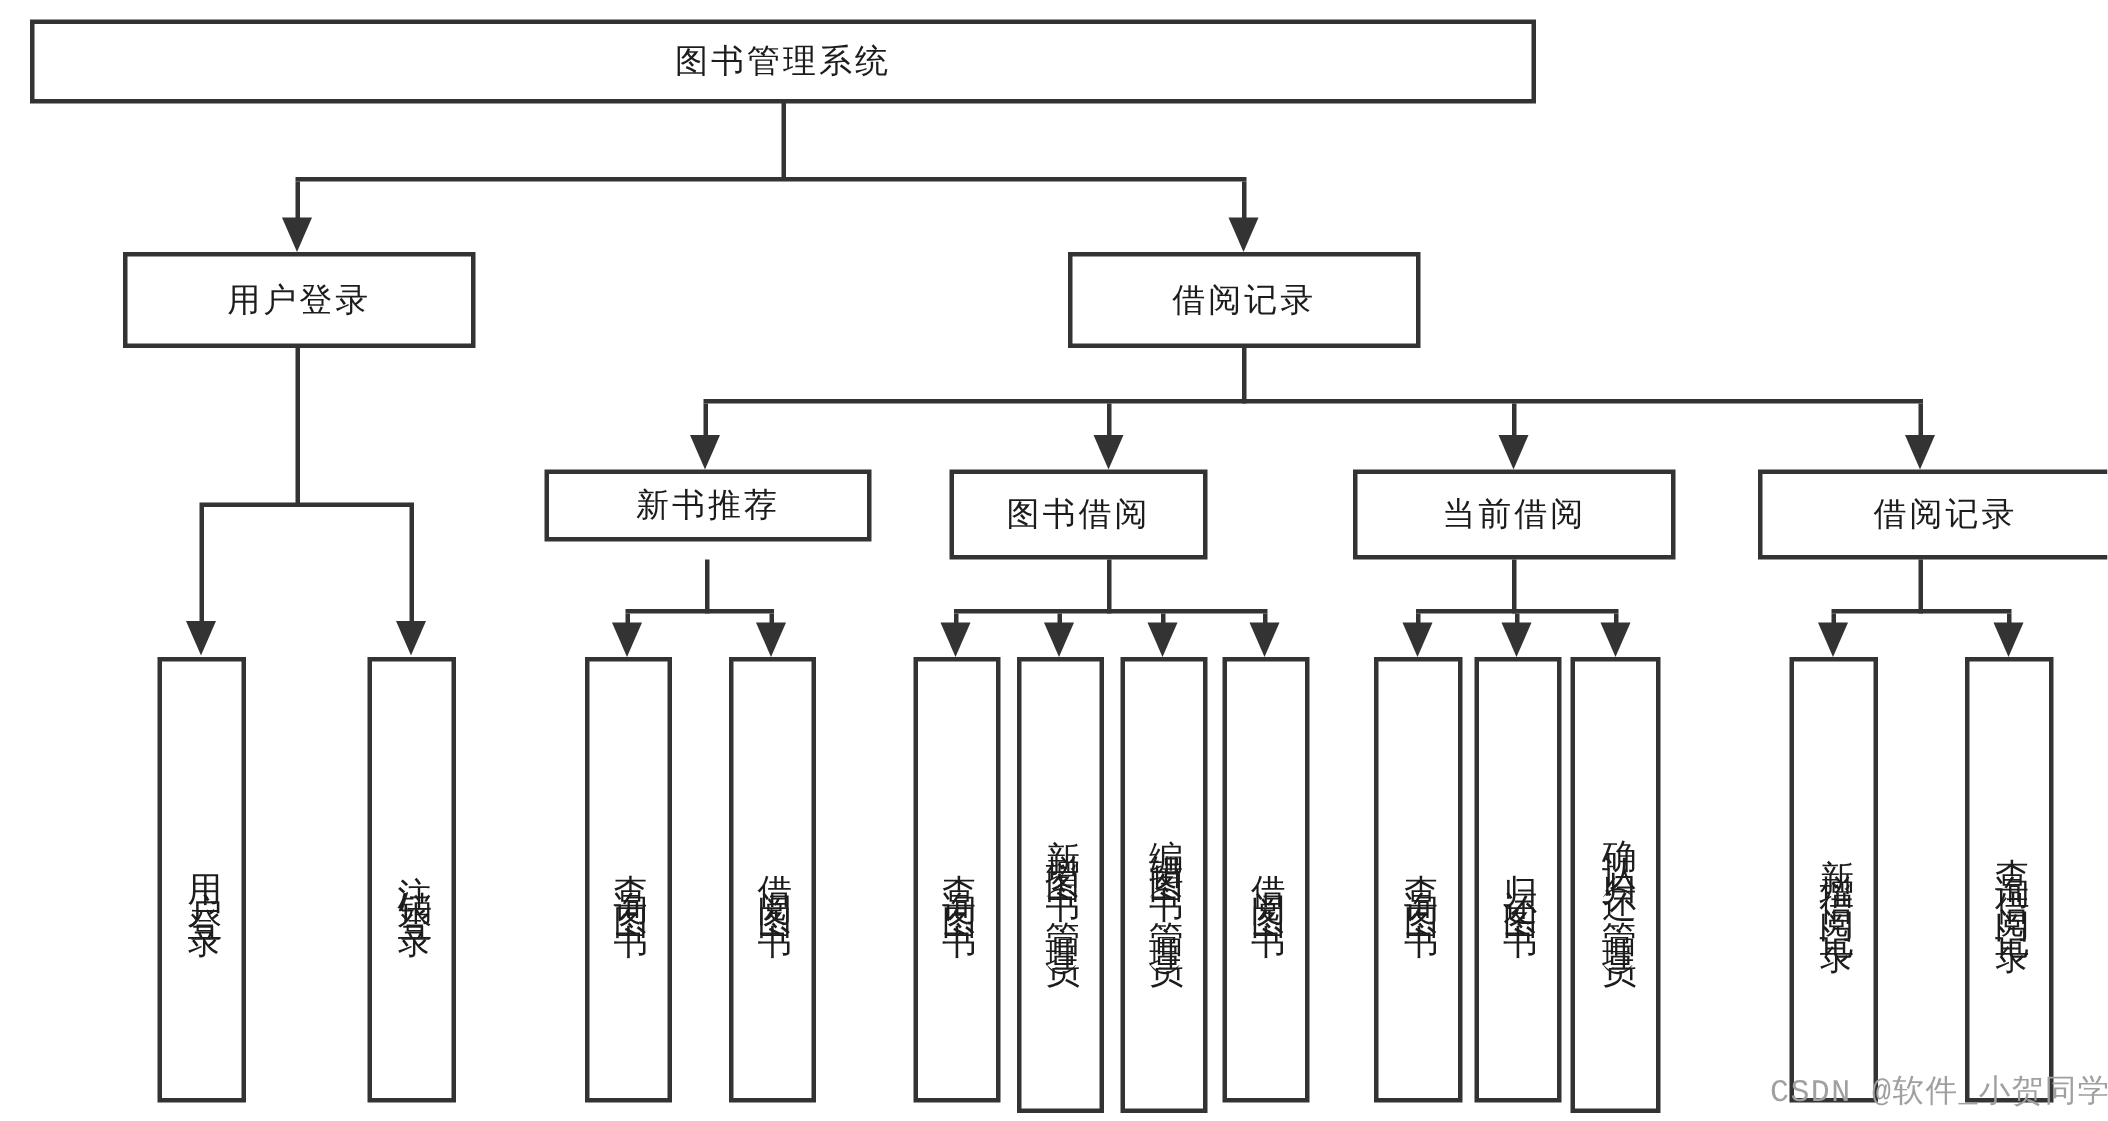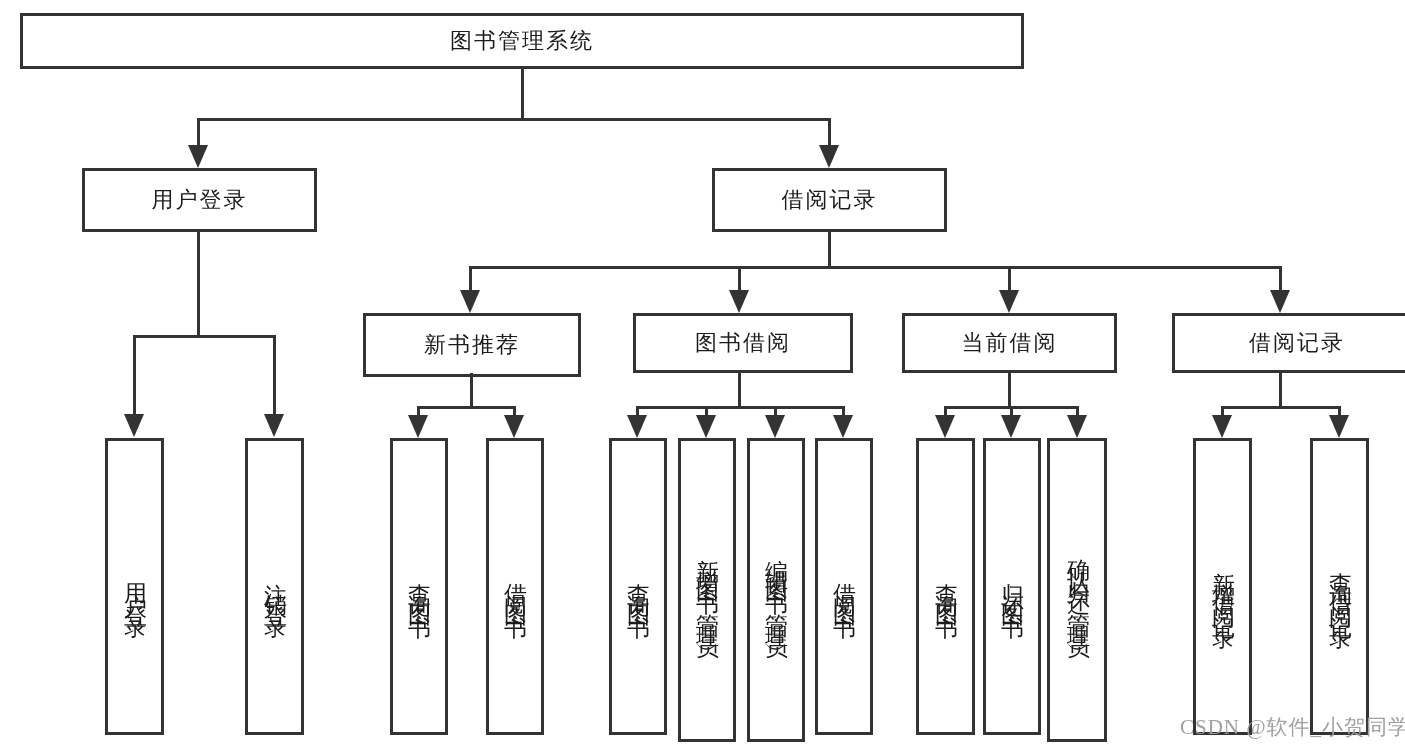--- a/index.html
+++ b/index.html
@@ -6,21 +6,21 @@
     --line: #333333;
     --text: #1c1c1c;
     --watermark: #a0a0a0;
     --bg: #ffffff;
   }
   html,body { margin:0; padding:0; background:var(--bg); }
   #canvas {
     position:relative;
     width:1405px; height:747px;
     background:var(--bg);
-    font-family:Liberation Serif, serif;
+    font-family:Liberation Mono, monospace;
     overflow:hidden;
   }
   .box {
     position:absolute;
     background:var(--bg);
     border:3px solid var(--line);
     box-sizing:border-box;
     display:flex; align-items:center; justify-content:center;
     font-size:22px; letter-spacing:2px;
     color:var(--text);
@@ -84,22 +84,22 @@
   <div class="ln" style="left:469px; top:266px; width:813px; height:3px;"></div>
   <div class="ln" style="left:469px; top:269px; width:3px; height:23px;"></div>
   <div class="arr" style="left:460px; top:290px;"></div>
   <div class="ln" style="left:738px; top:269px; width:3px; height:23px;"></div>
   <div class="arr" style="left:729px; top:290px;"></div>
   <div class="ln" style="left:1008px; top:269px; width:3px; height:23px;"></div>
   <div class="arr" style="left:999px; top:290px;"></div>
   <div class="ln" style="left:1279px; top:269px; width:3px; height:23px;"></div>
   <div class="arr" style="left:1270px; top:290px;"></div>
 
-  <div class="box" style="left:363px; top:313px; width:218px; height:64px;">新书推荐</div>
-  <div class="box" style="left:633px; top:313px; width:220px; height:60px;">图书借阅</div>
+  <div class="box" style="left:363px; top:313px; width:218px; height:48px;">新书推荐</div>
+  <div class="box" style="left:633px; top:313px; width:172px; height:60px;">图书借阅</div>
   <div class="box" style="left:902px; top:313px; width:215px; height:60px;text-align:center;">当前借阅</div>
   <div class="box" style="left:1172px; top:313px; width:250px; height:60px;">借阅记录</div>
 
   <div class="ln" style="left:470px; top:373px; width:3px; height:36px;"></div>
   <div class="ln" style="left:417px; top:406px; width:99px; height:3px;"></div>
   <div class="ln" style="left:417px; top:409px; width:3px; height:7px;"></div>
   <div class="arr" style="left:408px; top:415px;"></div>
   <div class="ln" style="left:513px; top:409px; width:3px; height:7px;"></div>
   <div class="arr" style="left:504px; top:415px;"></div>
 

